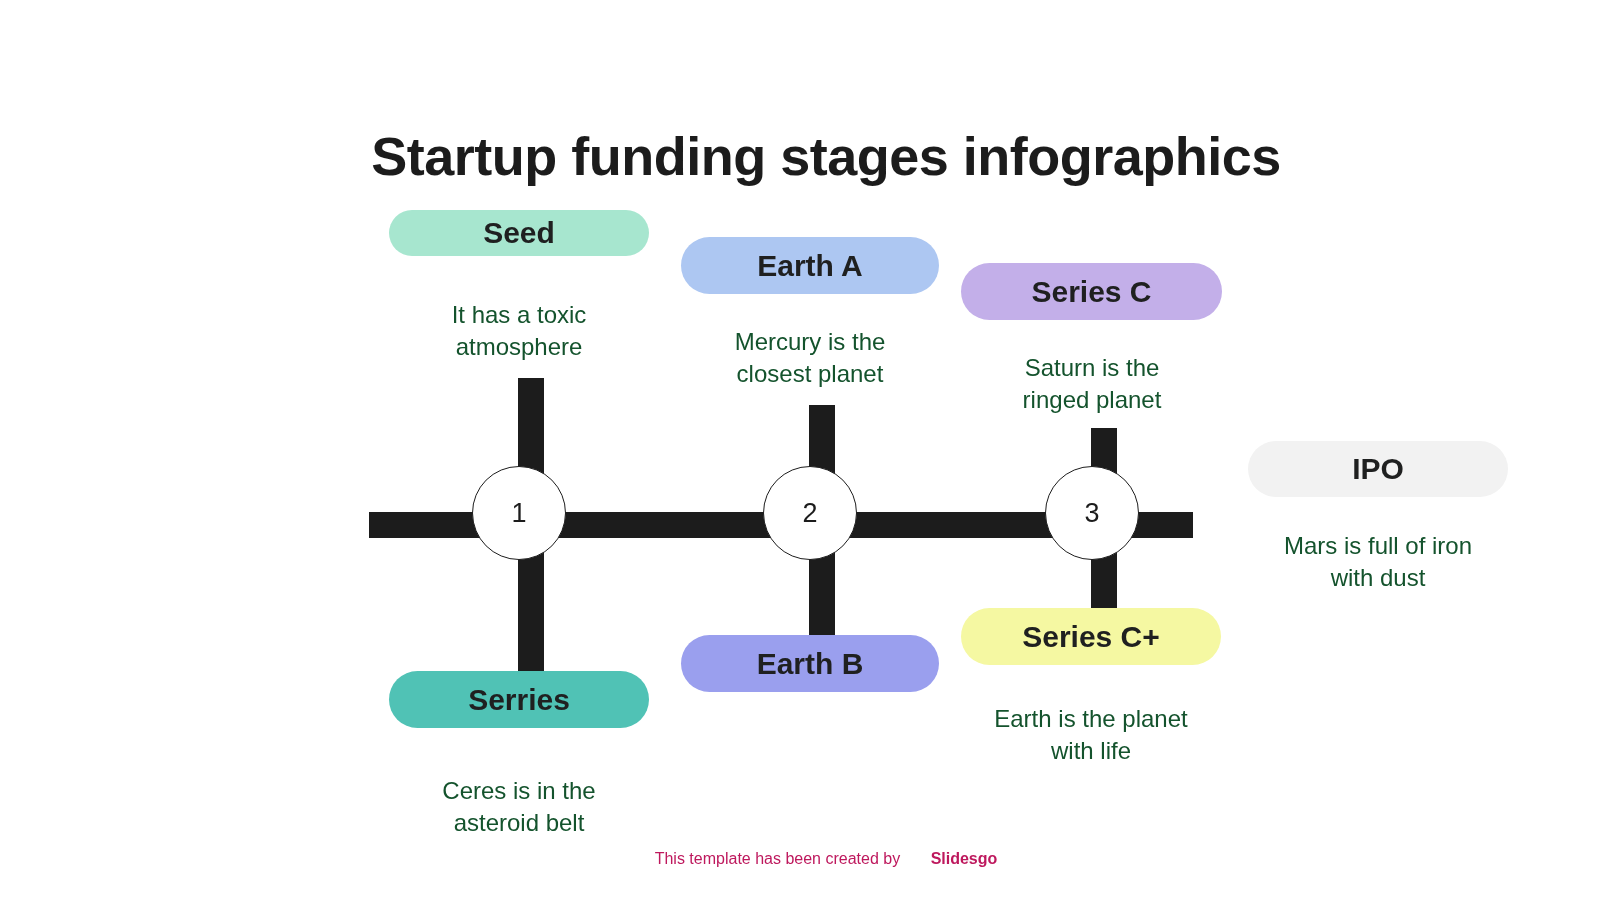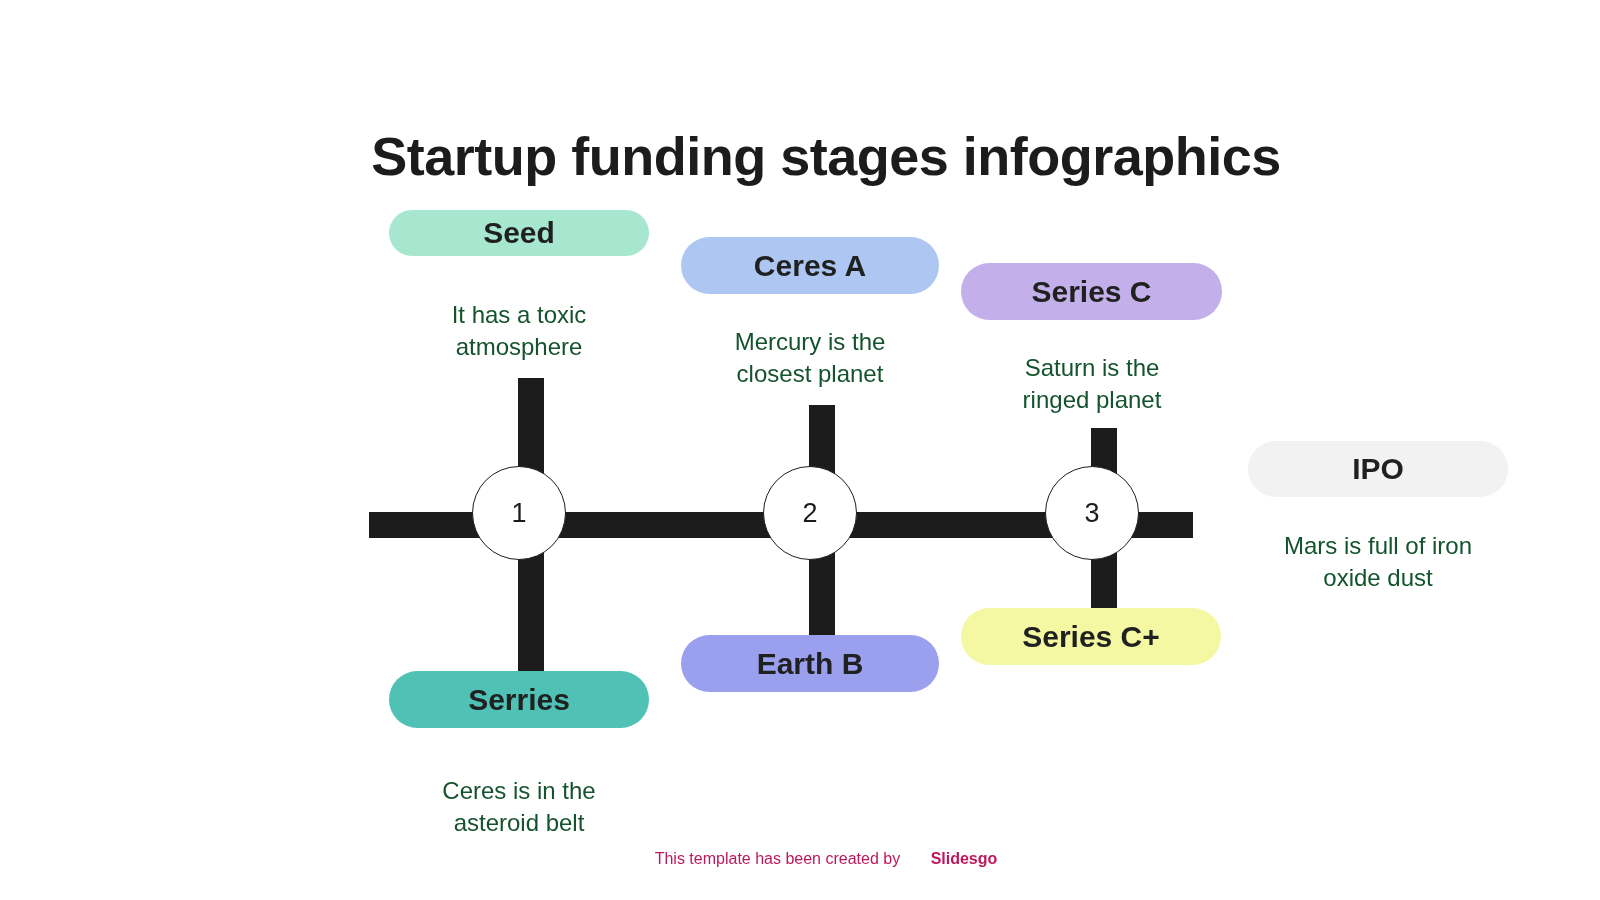--- a/index.html
+++ b/index.html
@@ -117,21 +117,21 @@
     <span>2</span>
   </div>
   <div class="circle node n3">
     <span>3</span>
   </div>
 
   <div class="pill pill-seed" style="background-color: rgb(167, 230, 207);">
     <span>Seed</span>
   </div>
   <div class="pill pill-series-a" style="background-color: rgb(173, 199, 242);">
-    <span>Ceres A</span>
+    <span>Earth A</span>
   </div>
   <div class="pill pill-series-c" style="background-color: rgb(195, 175, 233);">
     <span>Series C</span>
   </div>
   <div class="pill pill-serries" style="background-color: rgb(80, 194, 181);">
     <span>Serries</span>
   </div>
   <div class="pill pill-series-b" style="background-color: rgb(154, 159, 238);">
     <span>Earth B</span>
   </div>
@@ -139,20 +139,21 @@
     <span>Series C+</span>
   </div>
   <div class="pill pill-ipo" style="background-color: rgb(242, 242, 242);">
     <span>IPO</span>
   </div>
 
   <div class="desc desc-seed">It has a toxic atmosphere</div>
   <div class="desc desc-series-a">Mercury is the closest planet</div>
   <div class="desc desc-series-c">Saturn is the ringed planet</div>
   <div class="desc desc-serries">Ceres is in the asteroid belt</div>
-  <div class="desc desc-ipo">Mars is full of iron oxide dust</div>
+  <div class="desc desc-series-c-plus">Earth is the planet with life</div>
+  <div class="desc desc-ipo">Mars is full of iron with dust</div>
 
   <div class="footer">
     <span>This template has been created by</span>
     <b>Slidesgo</b>
   </div>
 
 </div>
 
 </body></html>

